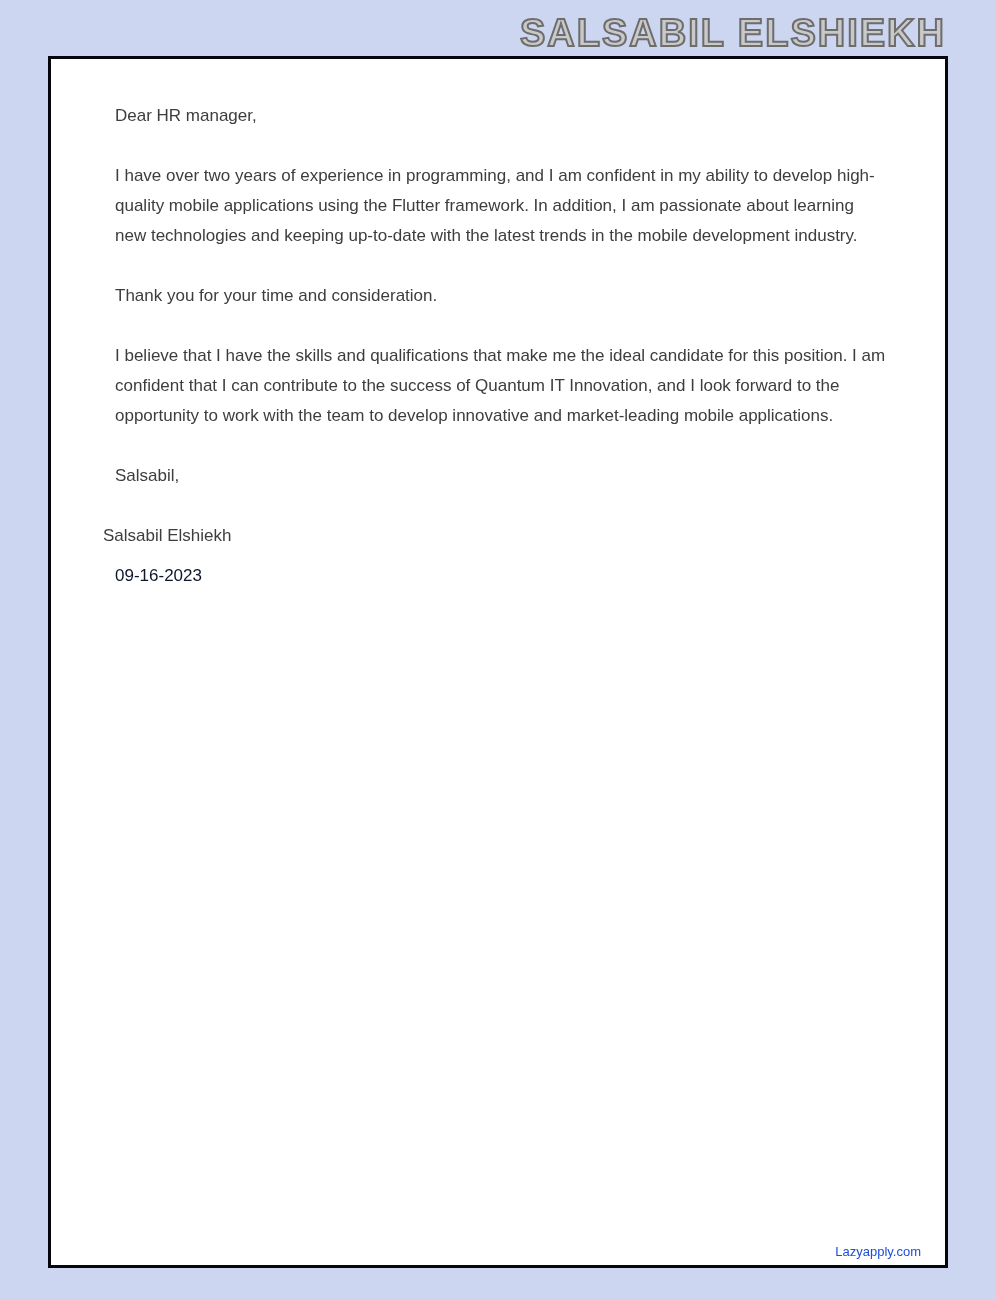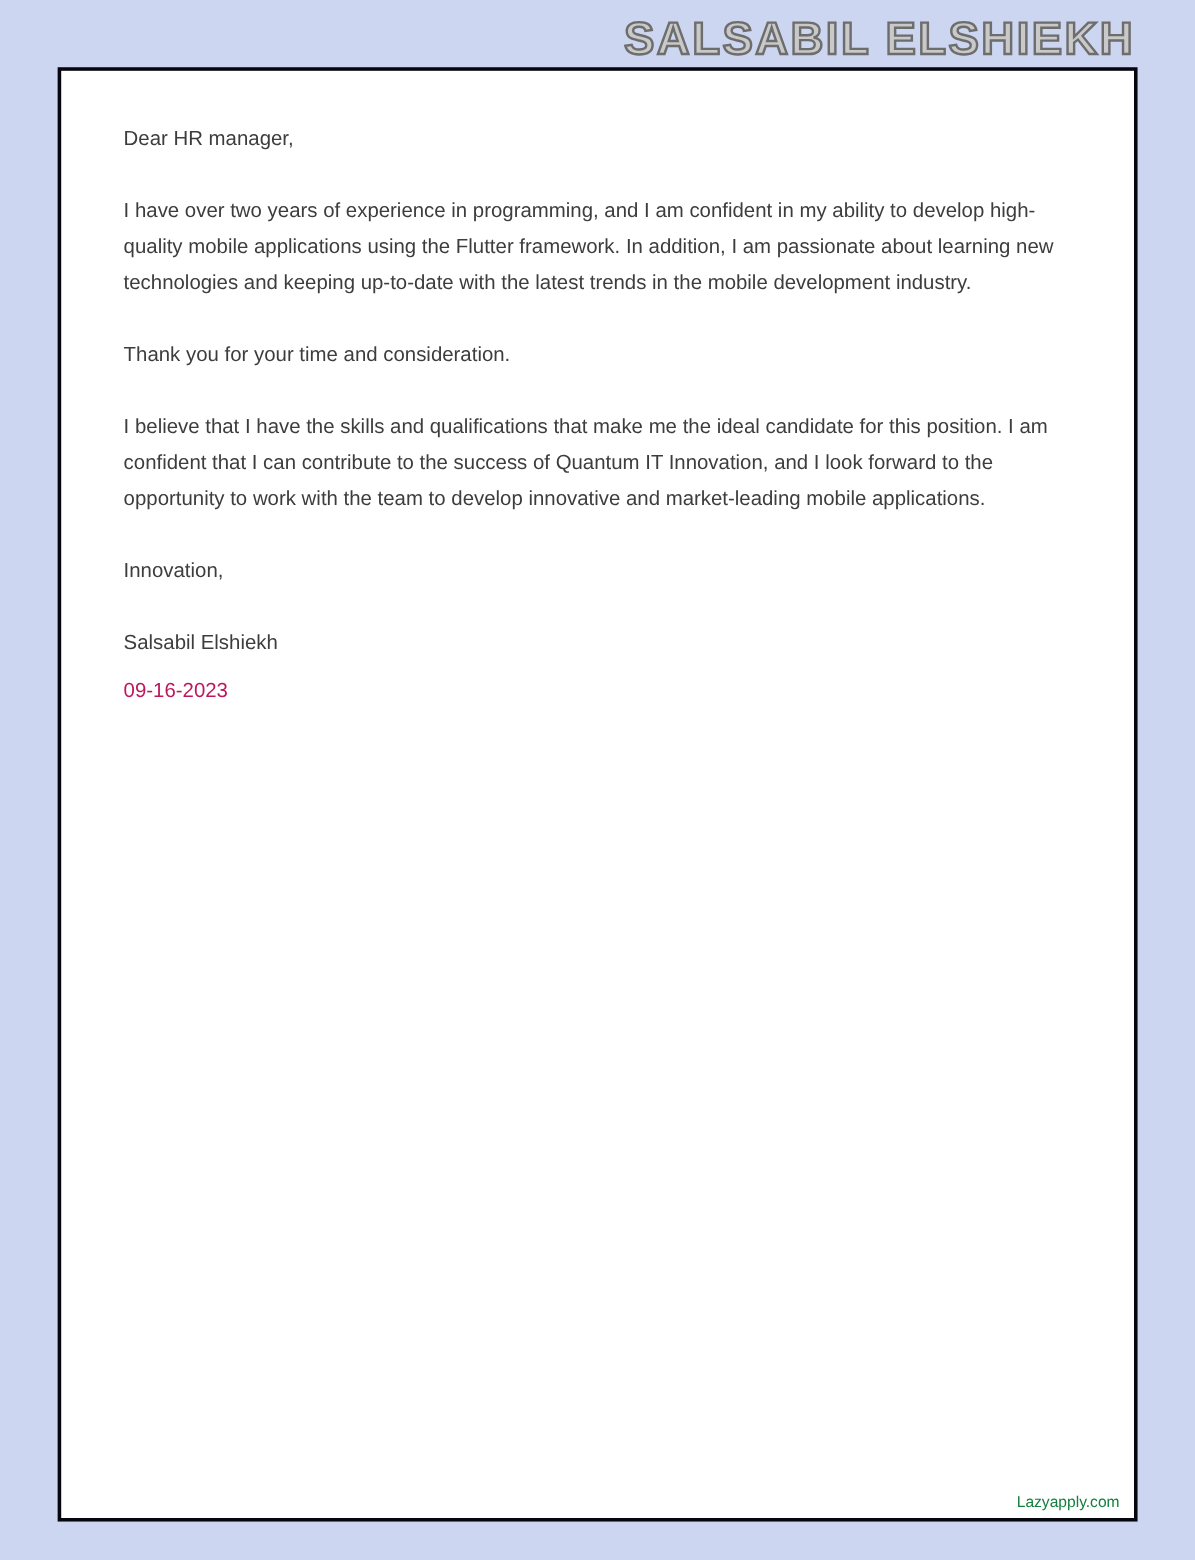--- a/index.html
+++ b/index.html
@@ -43,38 +43,38 @@
   }
 
   .content {
     padding: 42px 58px 0 52px;
     color: #3d3d3d;
     font-size: 17px;
     line-height: 30px;
   }
 
   .content p {
-    margin: 0 0 30px 0;
+    margin: 0 0 30px 12px;
   }
 
   .content p.tight {
     margin: 0 0 10px 0;
   }
 
   .date {
-    color: #be185d;
+    color: #0f172a;
     cursor: pointer;
   }
 
   .footer {
     position: absolute;
-    right: 12px;
+    right: 24px;
     bottom: 6px;
     font-size: 13px;
-    color: #15803d;
+    color: #1d4ed8;
     cursor: pointer;
   }
 </style>
 </head>
 <body>
 
 <div class="page">
 
   <div class="header-name">SALSABIL ELSHIEKH</div>
 
@@ -84,21 +84,21 @@
 
       <p>Dear HR manager,</p>
 
 
       <p>I have over two years of experience in programming, and I am confident in my ability to develop high-quality mobile applications using the Flutter framework. In addition, I am passionate about learning new technologies and keeping up-to-date with the latest trends in the mobile development industry.</p>
 
       <p>Thank you for your time and consideration.</p>
 
       <p>I believe that I have the skills and qualifications that make me the ideal candidate for this position. I am confident that I can contribute to the success of Quantum IT Innovation, and I look forward to the opportunity to work with the team to develop innovative and market-leading mobile applications.</p>
 
-      <p>Innovation,</p>
+      <p>Salsabil,</p>
 
       <p class="tight">Salsabil Elshiekh</p>
 
       <p class="date">09-16-2023</p>
 
     </div>
 
     <div class="footer">Lazyapply.com</div>
 
   </div>

